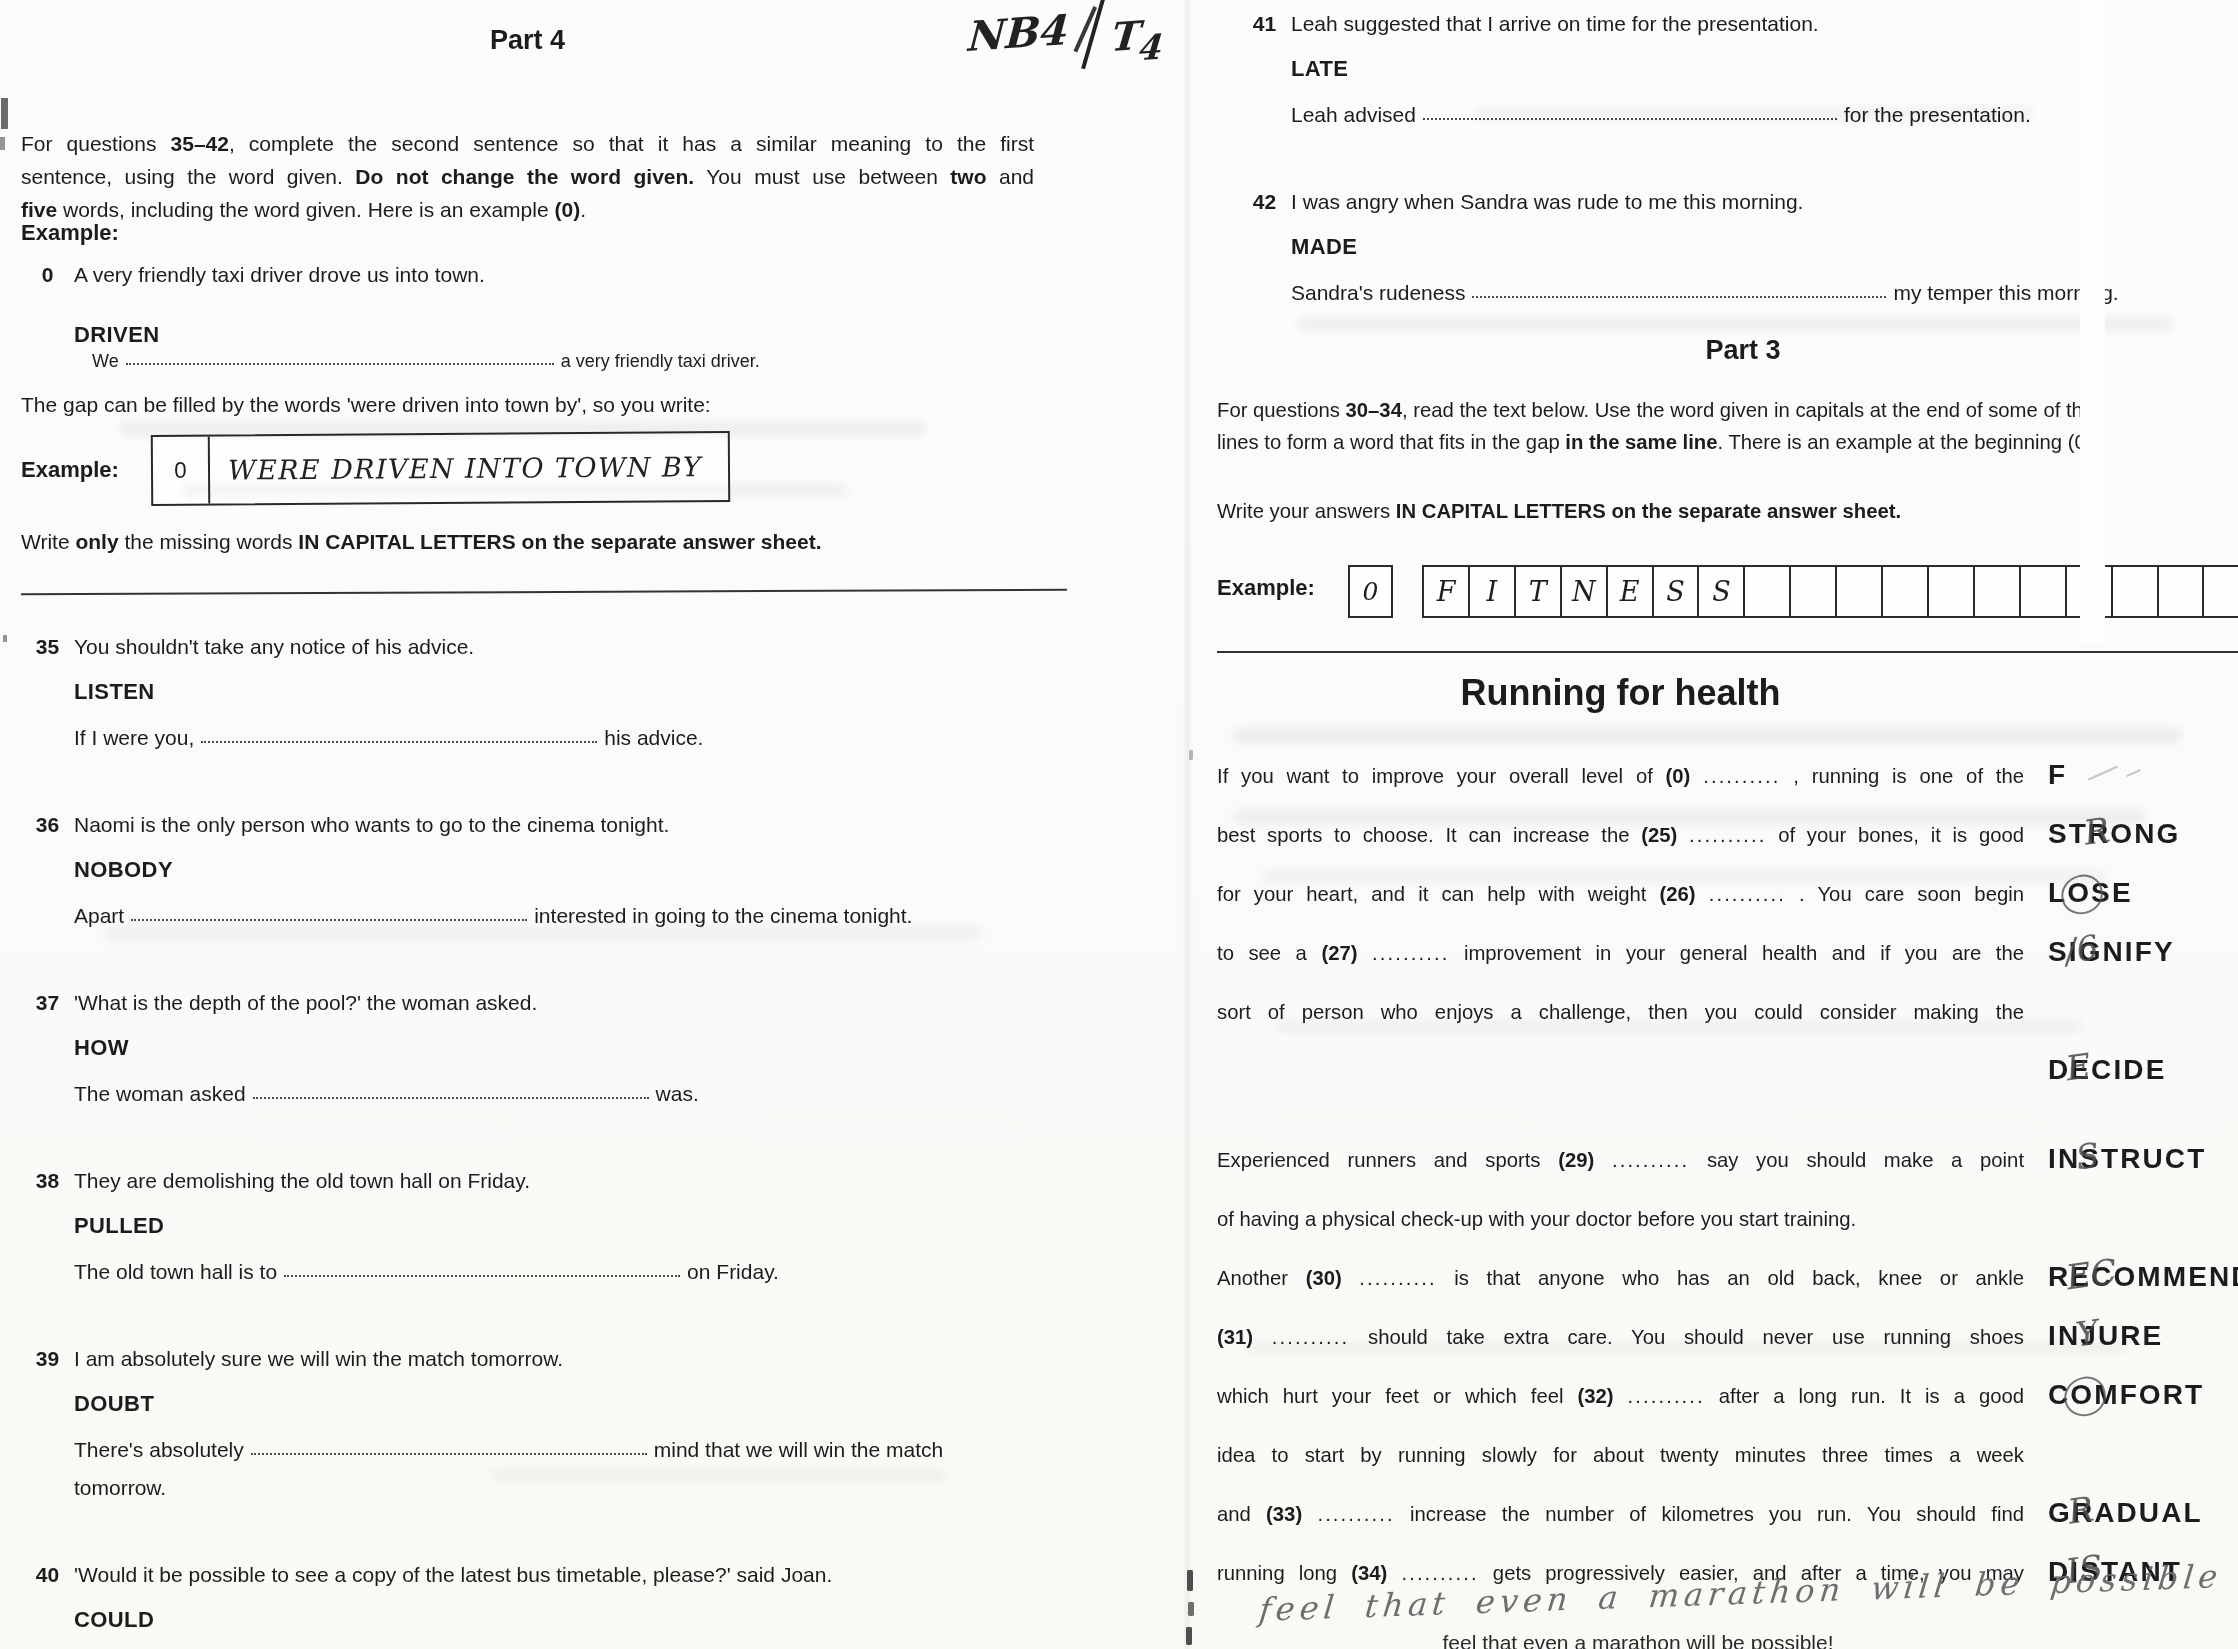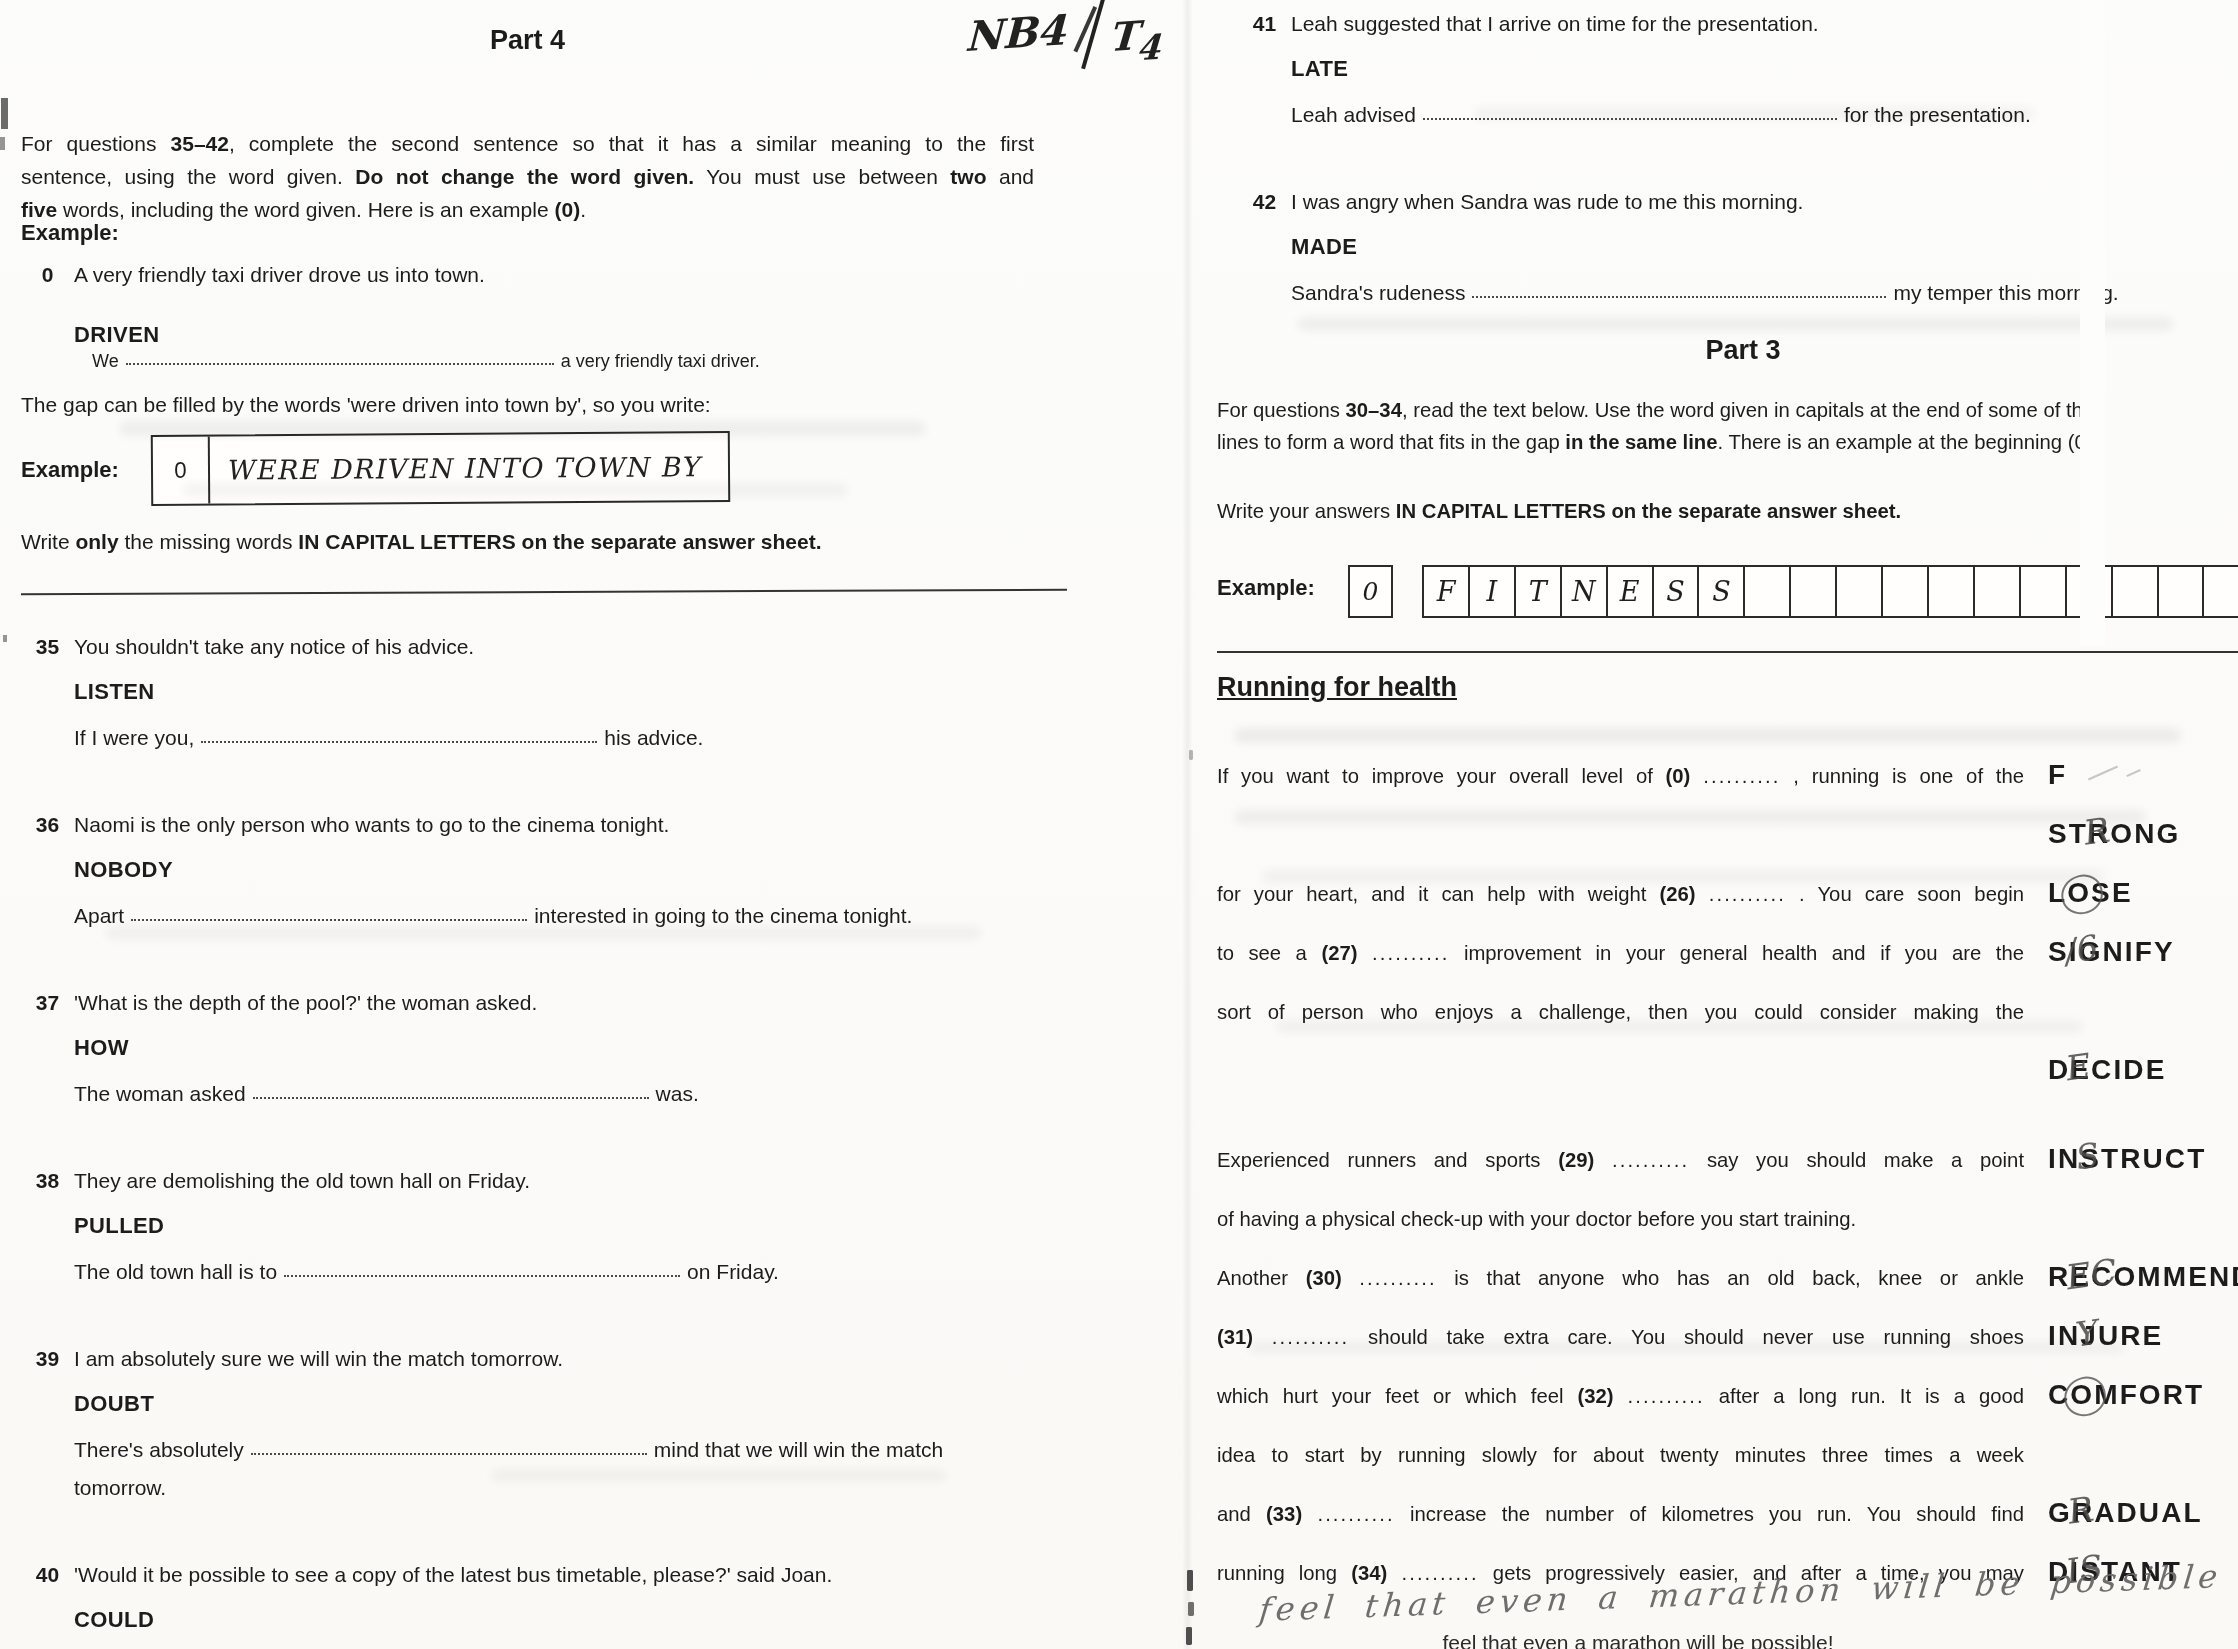--- a/index.html
+++ b/index.html
@@ -31,21 +31,21 @@
   .exbox-ans{flex:1;display:flex;align-items:center;padding-left:18px;
     font-family:"DejaVu Serif",serif;font-style:italic;font-size:27px;letter-spacing:1.4px;color:#222;}
   
   .p3instr{font-size:20.3px;line-height:32px;white-space:nowrap;}
   .zero-box{width:41px;height:49px;border:2.1px solid #2b2b2b;display:flex;align-items:center;justify-content:center;
     font-family:"DejaVu Serif",serif;font-style:italic;font-size:25px;background:#fffefd;}
   .cellrow{display:flex;}
   .cell{width:44px;height:49px;border:2.1px solid #2b2b2b;margin-left:-2.1px;display:flex;align-items:center;justify-content:center;
     font-family:"DejaVu Serif",serif;font-style:italic;font-size:27px;color:#1f1f1f;background:#fffefd;}
   .cell:first-child{margin-left:0;}
-  .article-title{font-size:27px;font-weight:bold;width:807px;text-decoration:underline;}
+  .article-title{font-size:36px;font-weight:bold;text-align:center;width:807px;}
   .p3line{position:relative;height:59px;width:1022px;}
   .p3text{position:absolute;left:0;top:0;width:807px;font-size:20.3px;line-height:29.5px;
     text-align:justify;text-align-last:justify;}
   .p3text.nj{text-align:left;text-align-last:left;width:912px;}
   .idots{letter-spacing:2.1px;}
   .pgap{margin-top:29.5px;}
   .capword{position:absolute;left:831px;top:-2.8px;font-size:28px;font-weight:bold;letter-spacing:2.1px;white-space:nowrap;}
   .markwrap{position:relative;display:inline-block;}
   .hand{position:absolute;left:-4.2px;top:-7px;font-family:"DejaVu Serif",serif;font-style:italic;font-weight:normal;
     color:#4a4a4a;font-size:34px;letter-spacing:0;transform:rotate(-8deg);opacity:.85;white-space:nowrap;}
@@ -222,20 +222,21 @@
 
     <div class="rule abs" style="left:0;top:651px;width:1022px;"></div>
     <div class="article-title abs" style="left:0;top:672px;">Running for health</div>
 
     <div id="p3-lines" class="abs" style="left:0;top:762px;">
         <div class="p3line">
           <div class="p3text"><span>If you want to improve your overall level of </span><span class="b">(0)</span><span> </span><span class="idots">..........</span><span> , running is one of the</span></div>
           <span class="capword"><span>F</span><span class="pencil-tick"></span><span class="pencil-tick" style="width: 15.4px; margin-left: 7px;"></span></span>
         </div>
         <div class="p3line">
+          <div class="p3text"><span>best sports to choose. It can increase the </span><span class="b">(25)</span><span> </span><span class="idots">..........</span><span> of your bones, it is good</span></div>
           <span class="capword"><span>ST</span><span class="markwrap"><span>R</span><span class="hand">R</span></span><span>ONG</span></span>
         </div>
         <div class="p3line">
           <div class="p3text"><span>for your heart, and it can help with weight </span><span class="b">(26)</span><span> </span><span class="idots">..........</span><span> . You care soon begin</span></div>
           <span class="capword"><span>L</span><span class="markwrap"><span>O</span><span class="ovalmark"></span></span><span>SE</span></span>
         </div>
         <div class="p3line">
           <div class="p3text"><span>to see a </span><span class="b">(27)</span><span> </span><span class="idots">..........</span><span> improvement in your general health and if you are the</span></div>
           <span class="capword"><span>S</span><span class="markwrap"><span>IG</span><span class="hand">/6</span></span><span>NIFY</span></span>
         </div>

